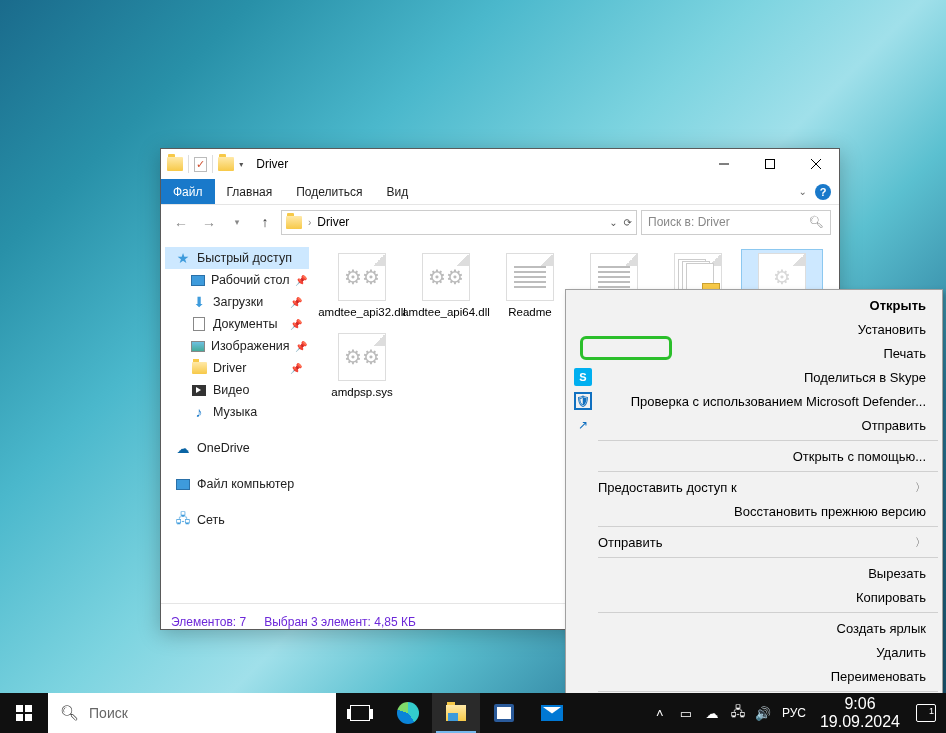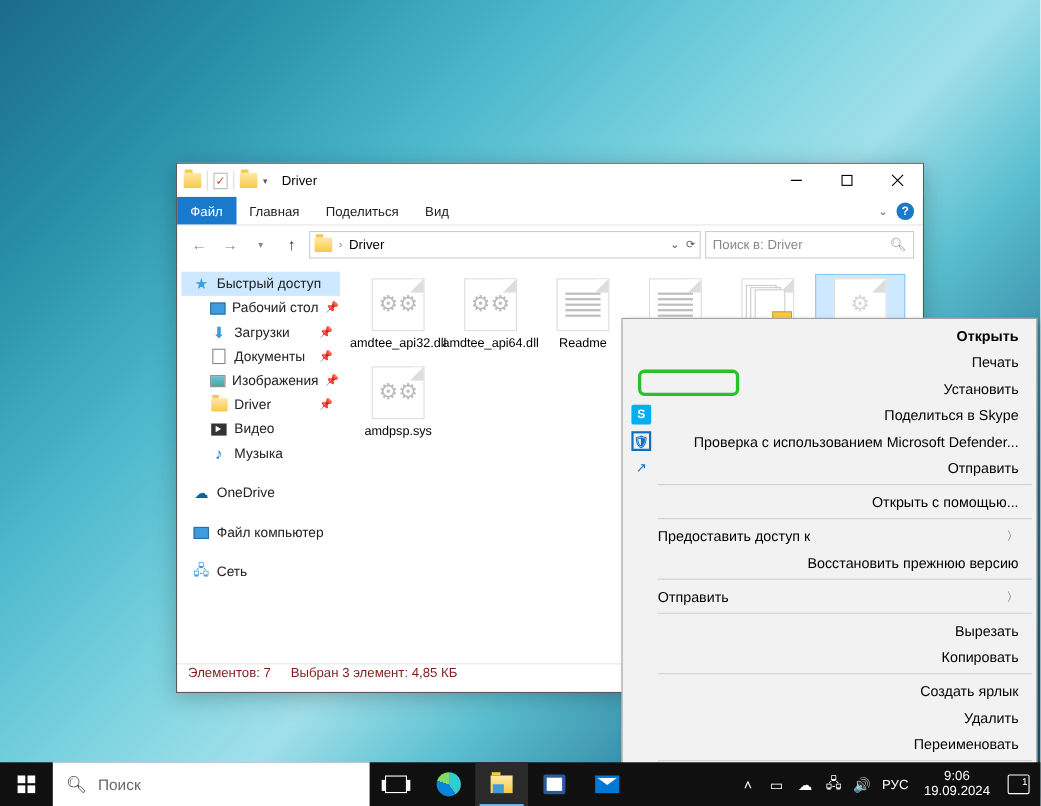--- a/index.html
+++ b/index.html
@@ -75,21 +75,21 @@
 .fileicon { width:48px; height:48px; background:#fff; border:1px solid #ddd; display:flex; align-items:center; justify-content:center; margin-bottom:4px; position:relative; }
 .fileicon::before { content:""; position:absolute; top:0; right:0; width:12px; height:12px; background:linear-gradient(135deg,#fff 50%,#ddd 50%); }
 .gear { color:#bbb; font-size:20px; }
 .txt-lines { width:36px; height:36px; display:flex; flex-direction:column; justify-content:center; gap:3px; padding:2px; }
 .txt-lines span { height:2px; background:#bdbdbd; }
 .cab { width:40px; height:36px; position:relative; }
 .cab .stack { position:absolute; width:28px; height:34px; background:#fff; border:1px solid #ccc; }
 .cab .s1{left:0;top:0;} .cab .s2{left:4px;top:2px;} .cab .s3{left:8px;top:4px;}
 .cab .zip { position:absolute; right:-2px; bottom:-2px; width:18px; height:14px; background:#f7c948; border:1px solid #caa030; }
 
-.statusbar { height:26px; border-top:1px solid #e5e5e5; display:flex; align-items:flex-start; font-size:12px; color:#7f1d1d; padding:0 10px; gap:18px; }
+.statusbar { height:26px; border-top:1px solid #e5e5e5; display:flex; align-items:flex-end; font-size:12px; color:#6d28d9; padding:0 10px; gap:18px; }
 
 
 .ctx { position:absolute; left:565px; top:289px; width:378px; background:#f2f2f2; border:1px solid #a0a0a0; box-shadow:3px 3px 6px rgba(0,0,0,.25); padding:3px 2px; font-size:13px; }
 .ctx-item { height:24px; display:flex; align-items:center; padding-left:30px; padding-right:14px; position:relative; color:#000;justify-content:flex-end; }
 .ctx-item.default { font-weight:600; }
 .ctx-sep { height:1px; background:#d0d0d0; margin:3px 2px 3px 30px; }
 .ctx-ico { position:absolute; left:6px; width:18px; height:18px; display:flex; align-items:center; justify-content:center; font-size:12px; }
 .ctx-sky { background:#00aff0; color:#fff; border-radius:2px; font-size:11px; font-weight:bold; }
 .ctx-def { border:2px solid #1070c0; color:#1070c0; font-weight:bold; font-size:11px; }
 .ctx-arrow { margin-left:auto; color:#555; font-size:11px; }
@@ -100,21 +100,21 @@
 .start { width:48px; height:40px; display:flex; align-items:center; justify-content:center; }
 .start-grid { width:16px; height:16px; display:grid; grid-template-columns:1fr 1fr; grid-template-rows:1fr 1fr; gap:2px; }
 .start-grid span { background:#fff; }
 .tb-search { width:288px; height:40px; background:#fff; display:flex; align-items:center; padding:0 12px; gap:10px; color:#666; font-size:14px; }
 .tb-search .mag { color:#333; font-size:15px; }
 .tb-icon { width:48px; height:40px; display:flex; align-items:center; justify-content:center; position:relative; }
 .tb-icon.active { background:#2a2a2a; }
 .tb-icon.active::after { content:""; position:absolute; bottom:0; left:4px; right:4px; height:2px; background:#76b9ed; }
 .tray { margin-left:auto; display:flex; align-items:center; height:40px; padding-right:4px; gap:10px; font-size:12px; }
 .tray-ico { width:16px; height:16px; display:flex; align-items:center; justify-content:center; color:#fff; font-size:13px; }
-.tray-clock { text-align:center; line-height:1.15; font-size:12px; margin-left:4px; }
+.tray-clock { text-align:center; line-height:1.15; font-size:16px; margin-left:4px; }
 .tray-notif { width:20px; height:18px; border:1px solid #fff; border-radius:2px; position:relative; margin-left:6px; margin-right:6px; }
 .tray-notif::after { content:"1"; position:absolute; top:1px; right:1px; font-size:9px; }
 
 
 .edge-ico{width:22px;height:22px;border-radius:50%;background:conic-gradient(#3cc 0 40%,#0a84d8 40% 80%,#7fdb6a 80% 100%);}
 .explorer-ico{width:20px;height:16px;background:linear-gradient(#ffe9a8,#f7c948);position:relative;}
 .explorer-ico::before{content:"";position:absolute;top:-3px;left:1px;width:8px;height:3px;background:#f7c948;}
 .explorer-ico::after{content:"";position:absolute;bottom:0;left:2px;width:10px;height:8px;background:#3e9bdc;}
 .store-ico{width:20px;height:18px;background:#2a5a9a;position:relative;border-radius:2px;}
 .store-ico::after{content:"";position:absolute;top:3px;left:3px;right:3px;bottom:3px;background:#fff;display:block;}
@@ -327,24 +327,24 @@
       <span>Элементов: 7</span>
       <span>Выбран 3 элемент: 4,85 КБ</span>
     </div>
   </div>
 
   <div class="ctx">
     <div class="ctx-item default">
         <span>Открыть</span>
       </div>
     <div class="ctx-item">
+        <span>Установить</span>
+      </div>
+    <div class="ctx-item">
         <span>Печать</span>
-      </div>
-    <div class="ctx-item">
-        <span>Установить</span>
       </div>
     <div class="ctx-item">
         <span class="ctx-ico ctx-sky">S</span>
         <span>Поделиться в Skype</span>
       </div>
     <div class="ctx-item">
         <span class="ctx-ico ctx-def">🛡</span>
         <span>Проверка с использованием Microsoft Defender...</span>
       </div>
     <div class="ctx-item">

